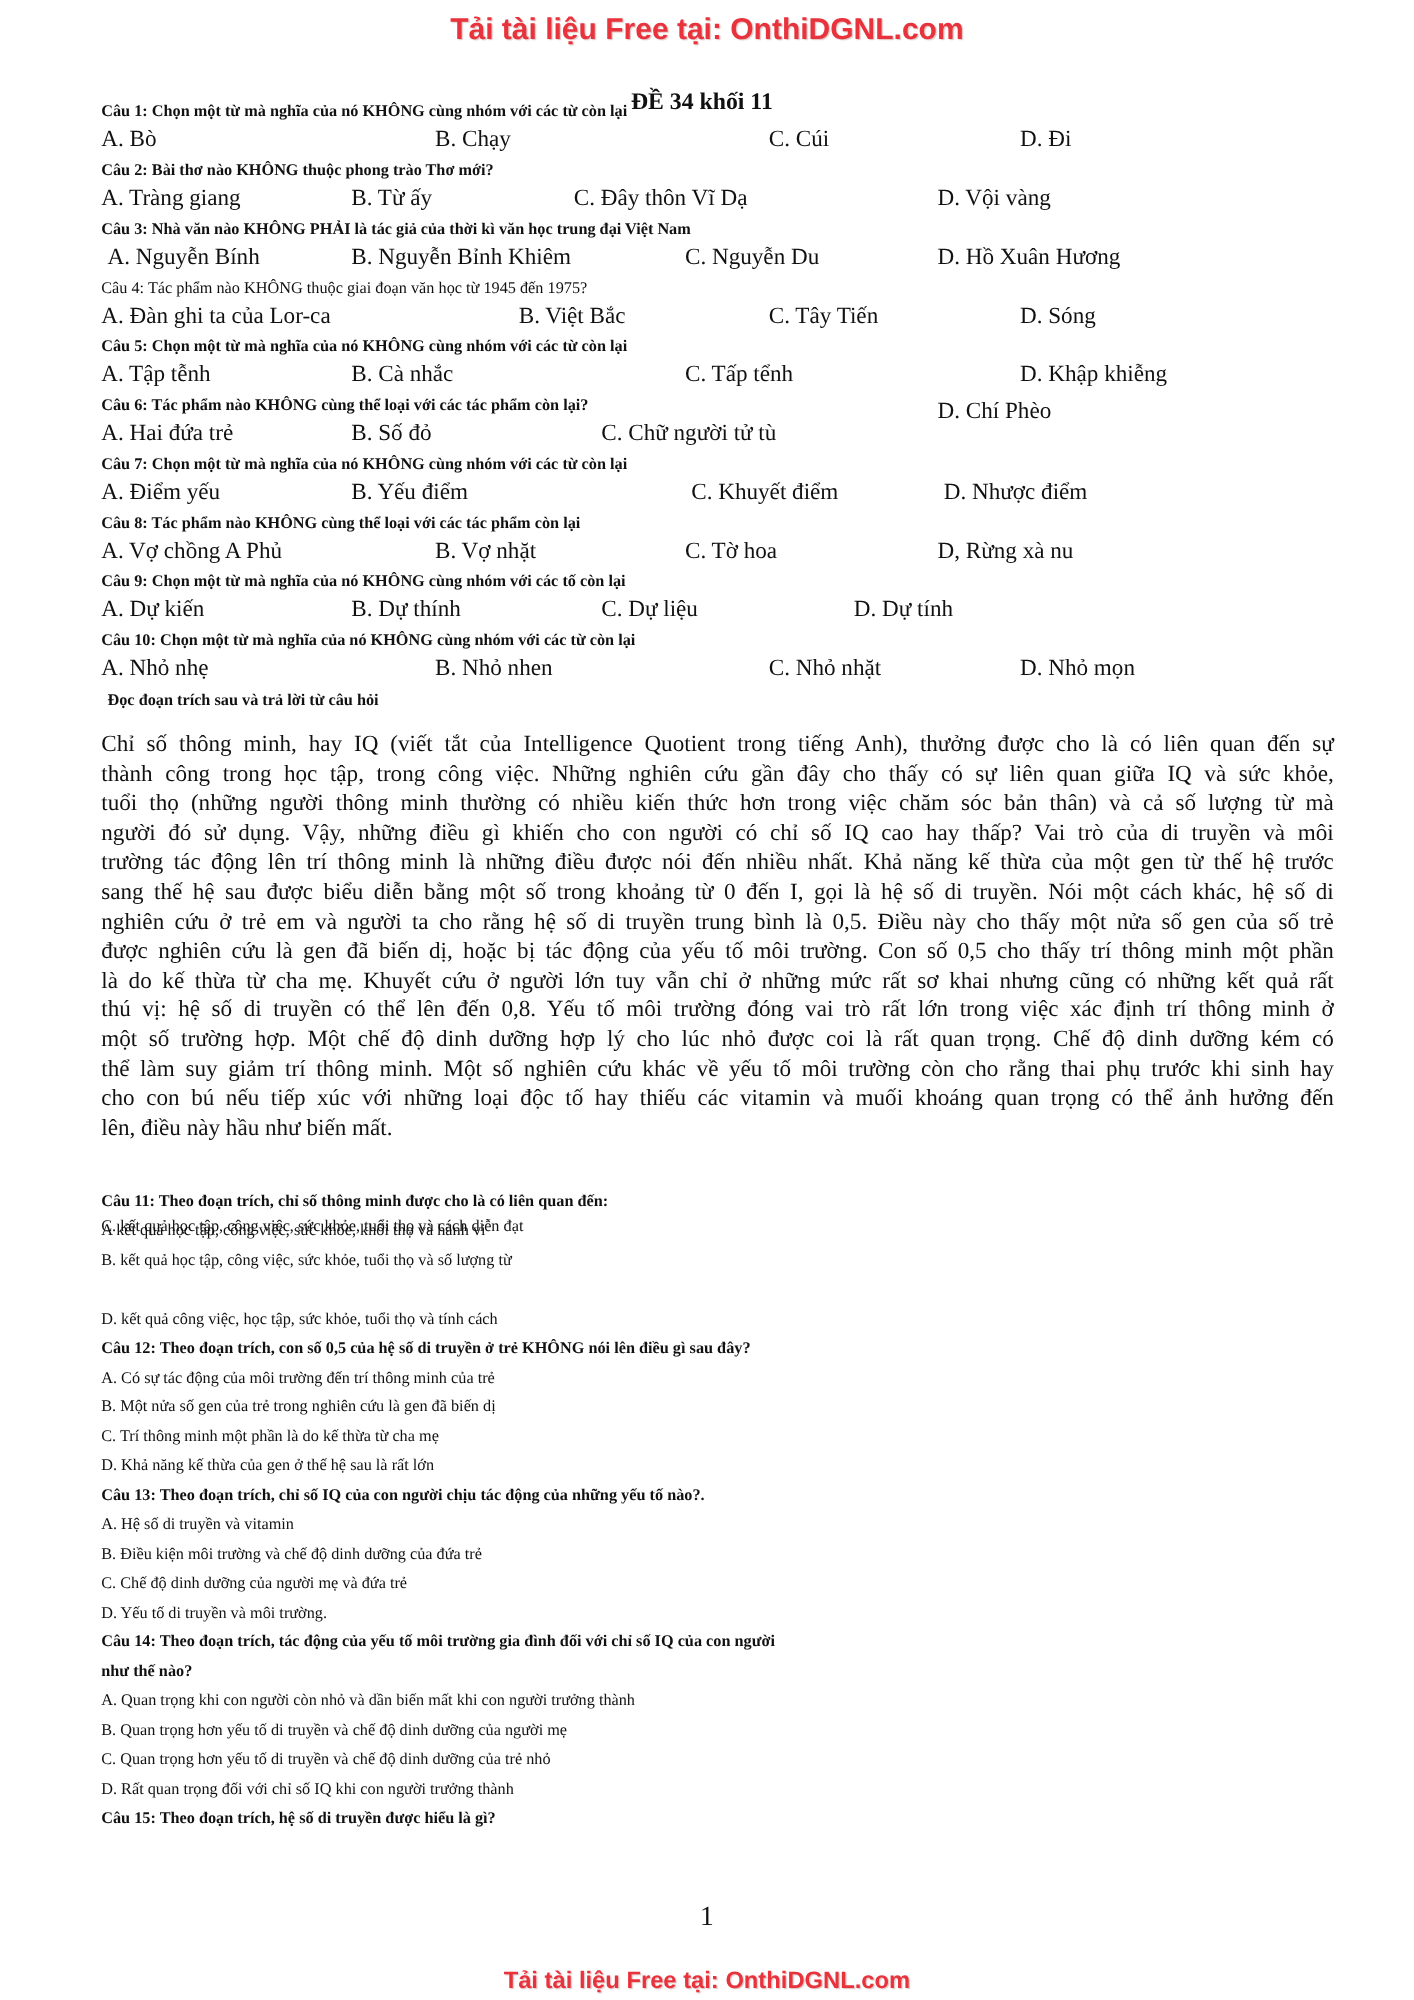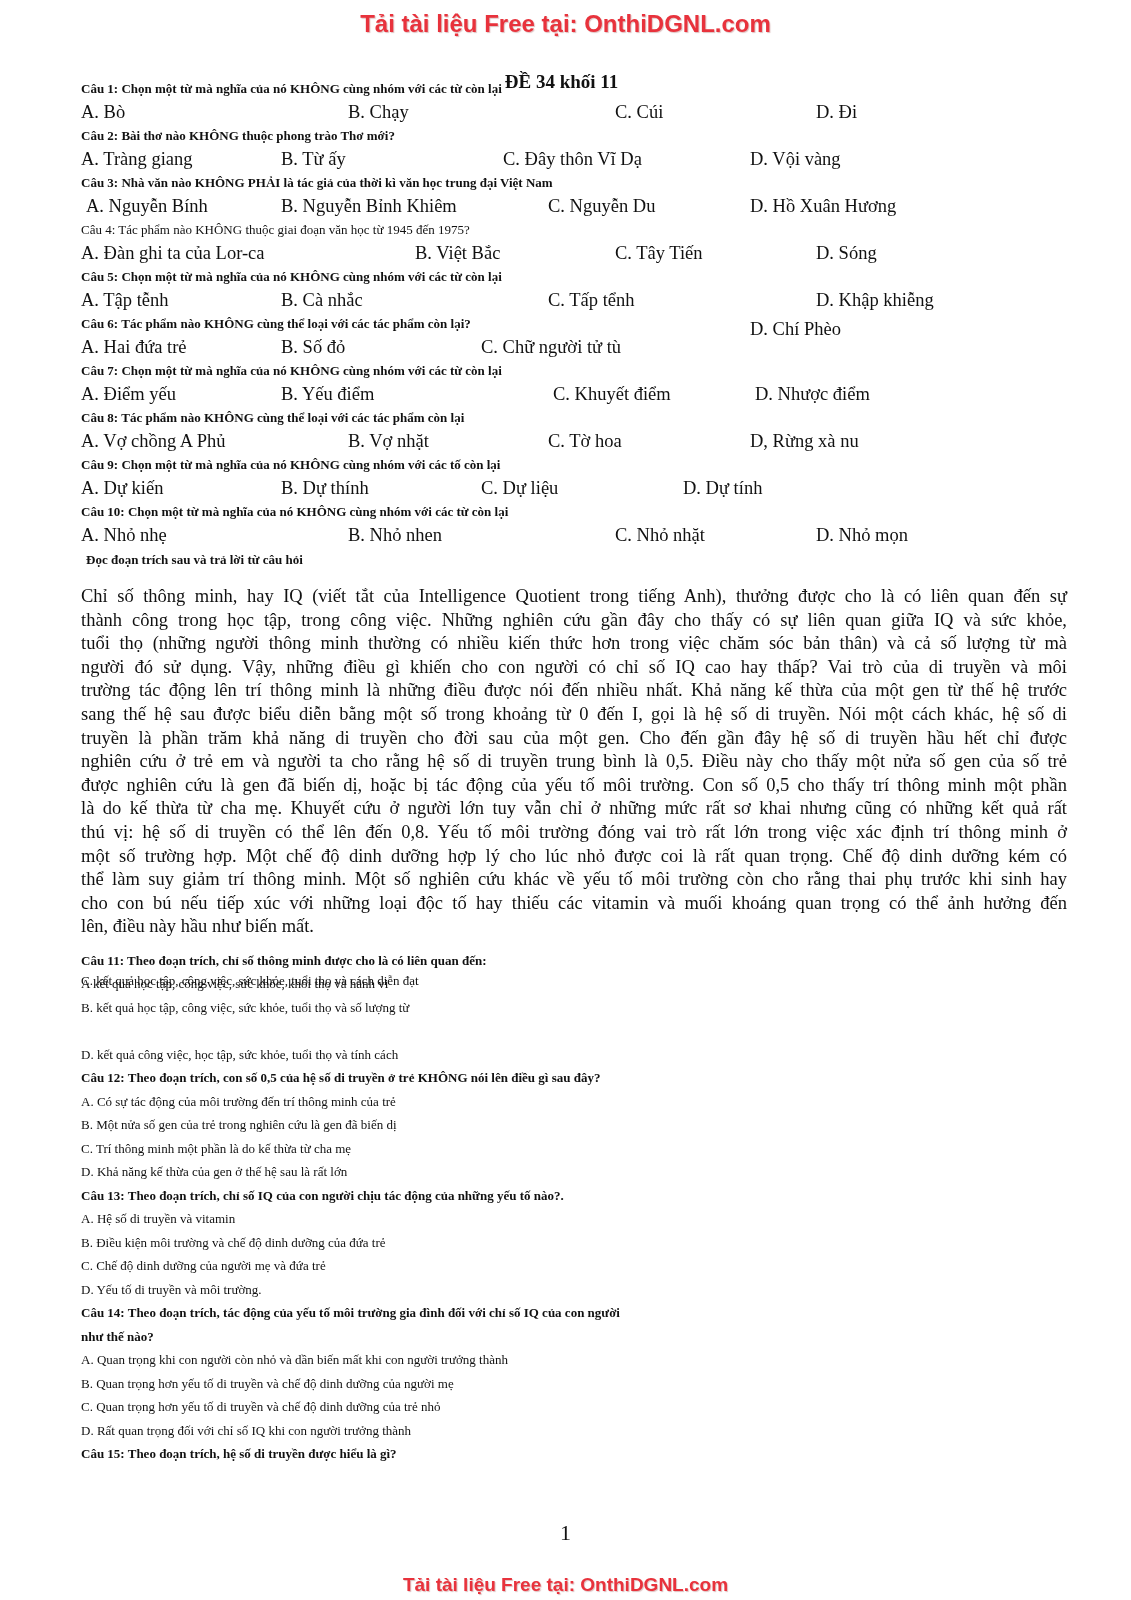--- a/index.html
+++ b/index.html
@@ -32,21 +32,21 @@
   <div class="opt" style="top:101px;left:81px">A. Bò</div>
   <div class="opt" style="top:101px;left:348px">B. Chạy</div>
   <div class="opt" style="top:101px;left:615px">C. Cúi</div>
   <div class="opt" style="top:101px;left:816px">D. Đi</div>
 </div>
 
 <div>
   <div class="line q" style="top:125px">Câu 2: Bài thơ nào KHÔNG thuộc phong trào Thơ mới?</div>
   <div class="opt" style="top:148px;left:81px">A. Tràng giang</div>
   <div class="opt" style="top:148px;left:281px">B. Từ ấy</div>
-  <div class="opt" style="top:148px;left:503px">C. Đây thôn Vĩ Dạ</div>
+  <div class="opt" style="top:148px;left:459px">C. Đây thôn Vĩ Dạ</div>
   <div class="opt" style="top:148px;left:750px">D. Vội vàng</div>
 </div>
 
 <div>
   <div class="line q" style="top:172px">Câu 3: Nhà văn nào KHÔNG PHẢI là tác giả của thời kì văn học trung đại Việt Nam</div>
   <div class="opt" style="top:195px;left:86px">A. Nguyễn Bính</div>
   <div class="opt" style="top:195px;left:281px">B. Nguyễn Bỉnh Khiêm</div>
   <div class="opt" style="top:195px;left:548px">C. Nguyễn Du</div>
   <div class="opt" style="top:195px;left:750px">D. Hồ Xuân Hương</div>
 </div>
@@ -108,21 +108,20 @@
 </div>
 
 <div class="line q" style="top:549px;left:86px">Đọc đoạn trích sau và trả lời từ câu hỏi</div>
 <div class="passage">
   <span class="pl">Chỉ số thông minh, hay IQ (viết tắt của Intelligence Quotient trong tiếng Anh), thưởng được cho là có liên quan đến sự</span>
   <span class="pl">thành công trong học tập, trong công việc. Những nghiên cứu gần đây cho thấy có sự liên quan giữa IQ và sức khỏe,</span>
   <span class="pl">tuổi thọ (những người thông minh thường có nhiều kiến thức hơn trong việc chăm sóc bản thân) và cả số lượng từ mà</span>
   <span class="pl">người đó sử dụng. Vậy, những điều gì khiến cho con người có chỉ số IQ cao hay thấp? Vai trò của di truyền và môi</span>
   <span class="pl">trường tác động lên trí thông minh là những điều được nói đến nhiều nhất. Khả năng kế thừa của một gen từ thế hệ trước</span>
   <span class="pl">sang thế hệ sau được biểu diễn bằng một số trong khoảng từ 0 đến I, gọi là hệ số di truyền. Nói một cách khác, hệ số di</span>
-  <span class="pl">truyền là phần trăm khả năng di truyền cho đời sau của một gen. Cho đến gần đây hệ số di truyền hầu hết chỉ được</span>
   <span class="pl">nghiên cứu ở trẻ em và người ta cho rằng hệ số di truyền trung bình là 0,5. Điều này cho thấy một nửa số gen của số trẻ</span>
   <span class="pl">được nghiên cứu là gen đã biến dị, hoặc bị tác động của yếu tố môi trường. Con số 0,5 cho thấy trí thông minh một phần</span>
   <span class="pl">là do kế thừa từ cha mẹ. Khuyết cứu ở người lớn tuy vẫn chỉ ở những mức rất sơ khai nhưng cũng có những kết quả rất</span>
   <span class="pl">thú vị: hệ số di truyền có thể lên đến 0,8. Yếu tố môi trường đóng vai trò rất lớn trong việc xác định trí thông minh ở</span>
   <span class="pl">một số trường hợp. Một chế độ dinh dưỡng hợp lý cho lúc nhỏ được coi là rất quan trọng. Chế độ dinh dưỡng kém có</span>
   <span class="pl">thể làm suy giảm trí thông minh. Một số nghiên cứu khác về yếu tố môi trường còn cho rằng thai phụ trước khi sinh hay</span>
   <span class="pl">cho con bú nếu tiếp xúc với những loại độc tố hay thiếu các vitamin và muối khoáng quan trọng có thể ảnh hưởng đến</span>
   <span class="pl last">lên, điều này hầu như biến mất.</span>
 </div>
 

